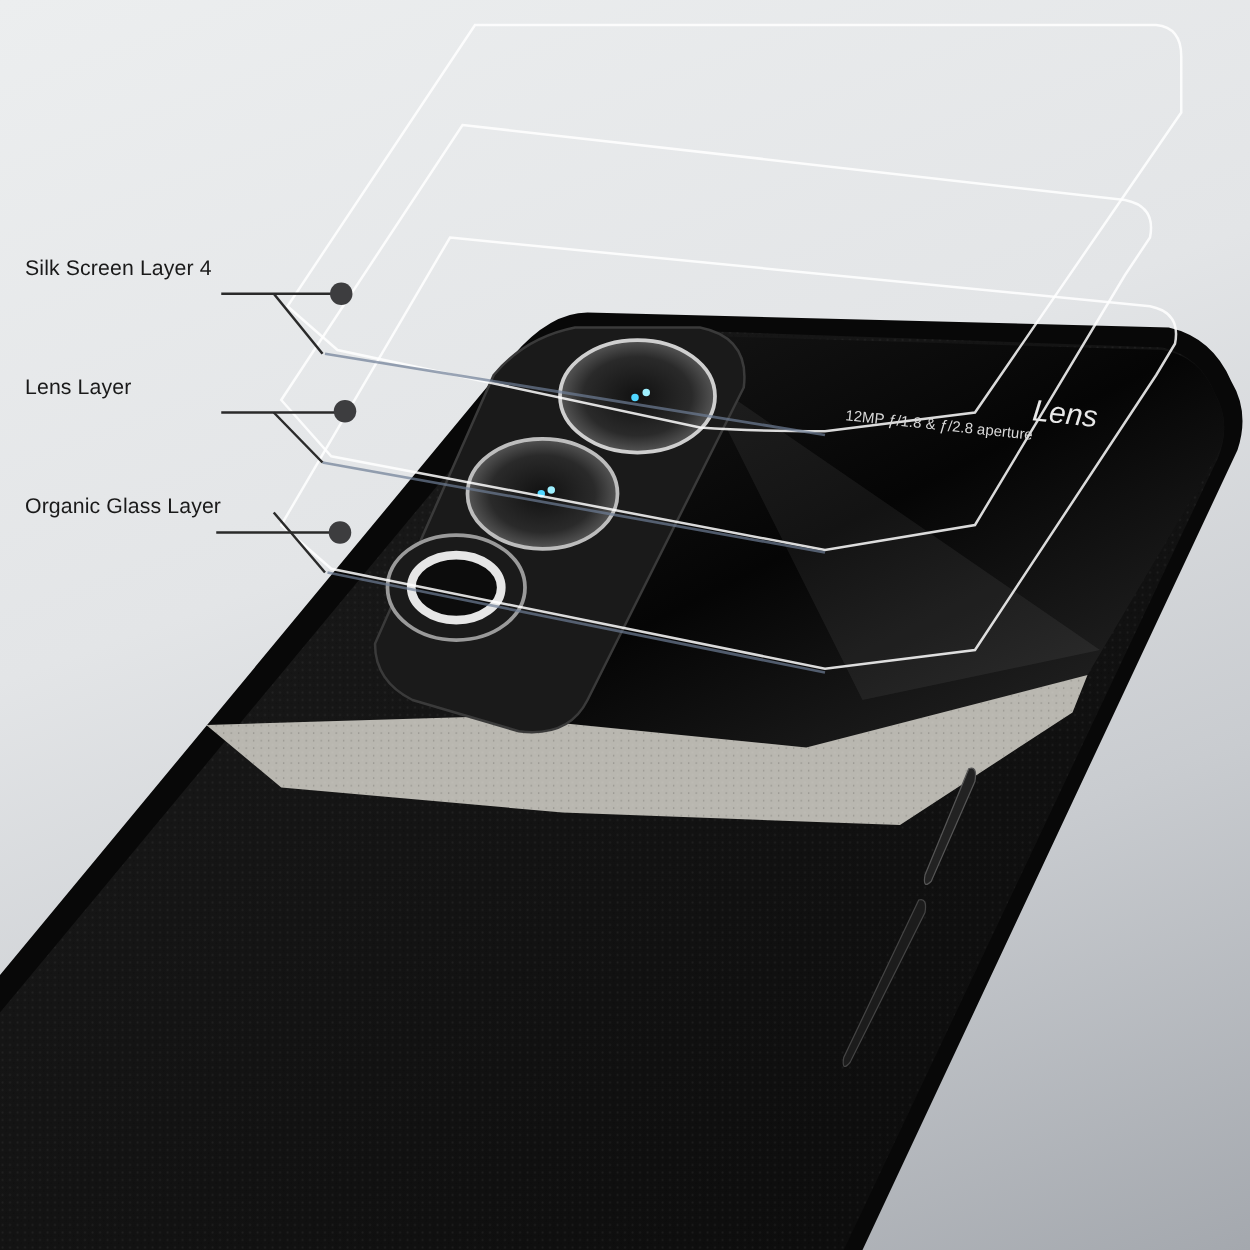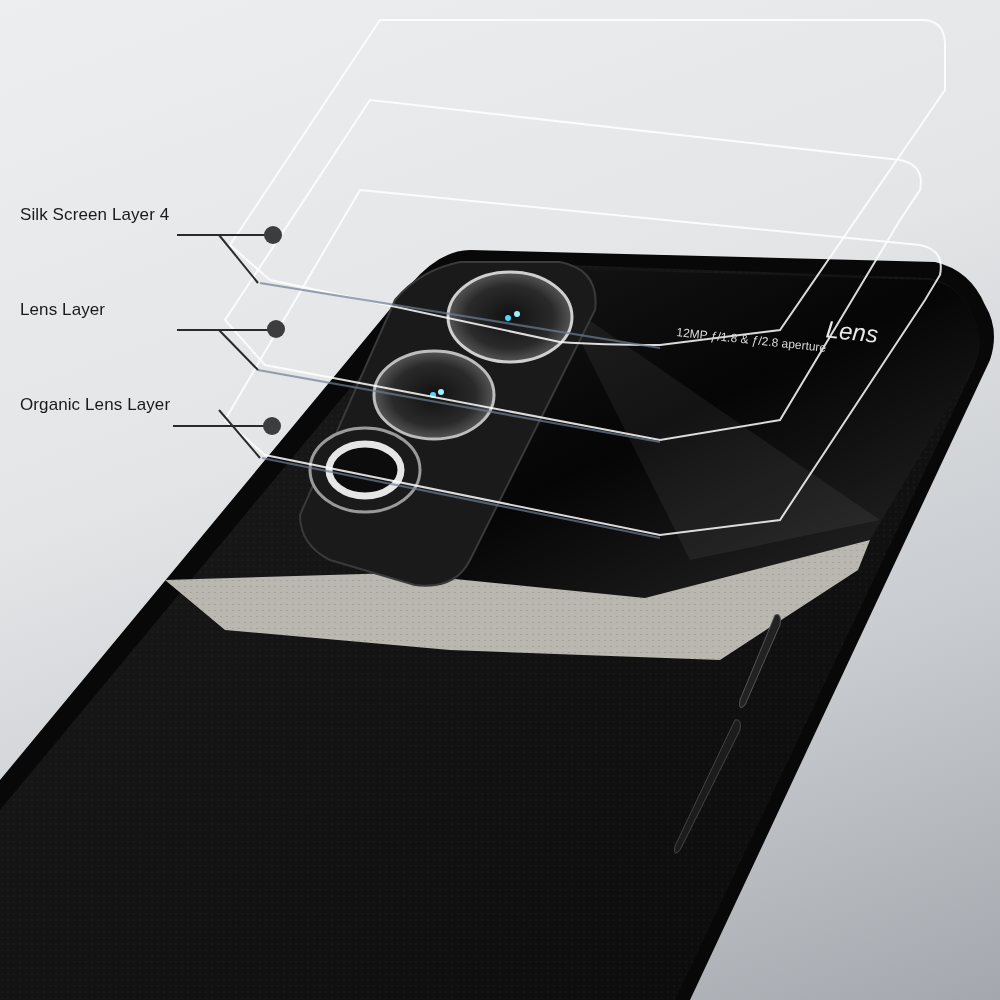--- a/index.html
+++ b/index.html
@@ -87,17 +87,17 @@
     </g>
     <g fill="#3d3d3f">
       <circle cx="273" cy="235" r="9"></circle>
       <circle cx="276" cy="329" r="9"></circle>
       <circle cx="272" cy="426" r="9"></circle>
     </g>
   </svg>
 
   <div class="label" style="top:205px">Silk Screen Layer 4</div>
   <div class="label" style="top:300px">Lens Layer</div>
-  <div class="label" style="top:395px">Organic Lens Layer</div>
+  <div class="label" style="top:395px">Organic Glass Layer</div>
 
   <div class="lens-title">Lens</div>
   <div class="lens-sub">12MP ƒ/1.8 &amp; ƒ/2.8 aperture</div>
 </div>
 
 </body></html>

